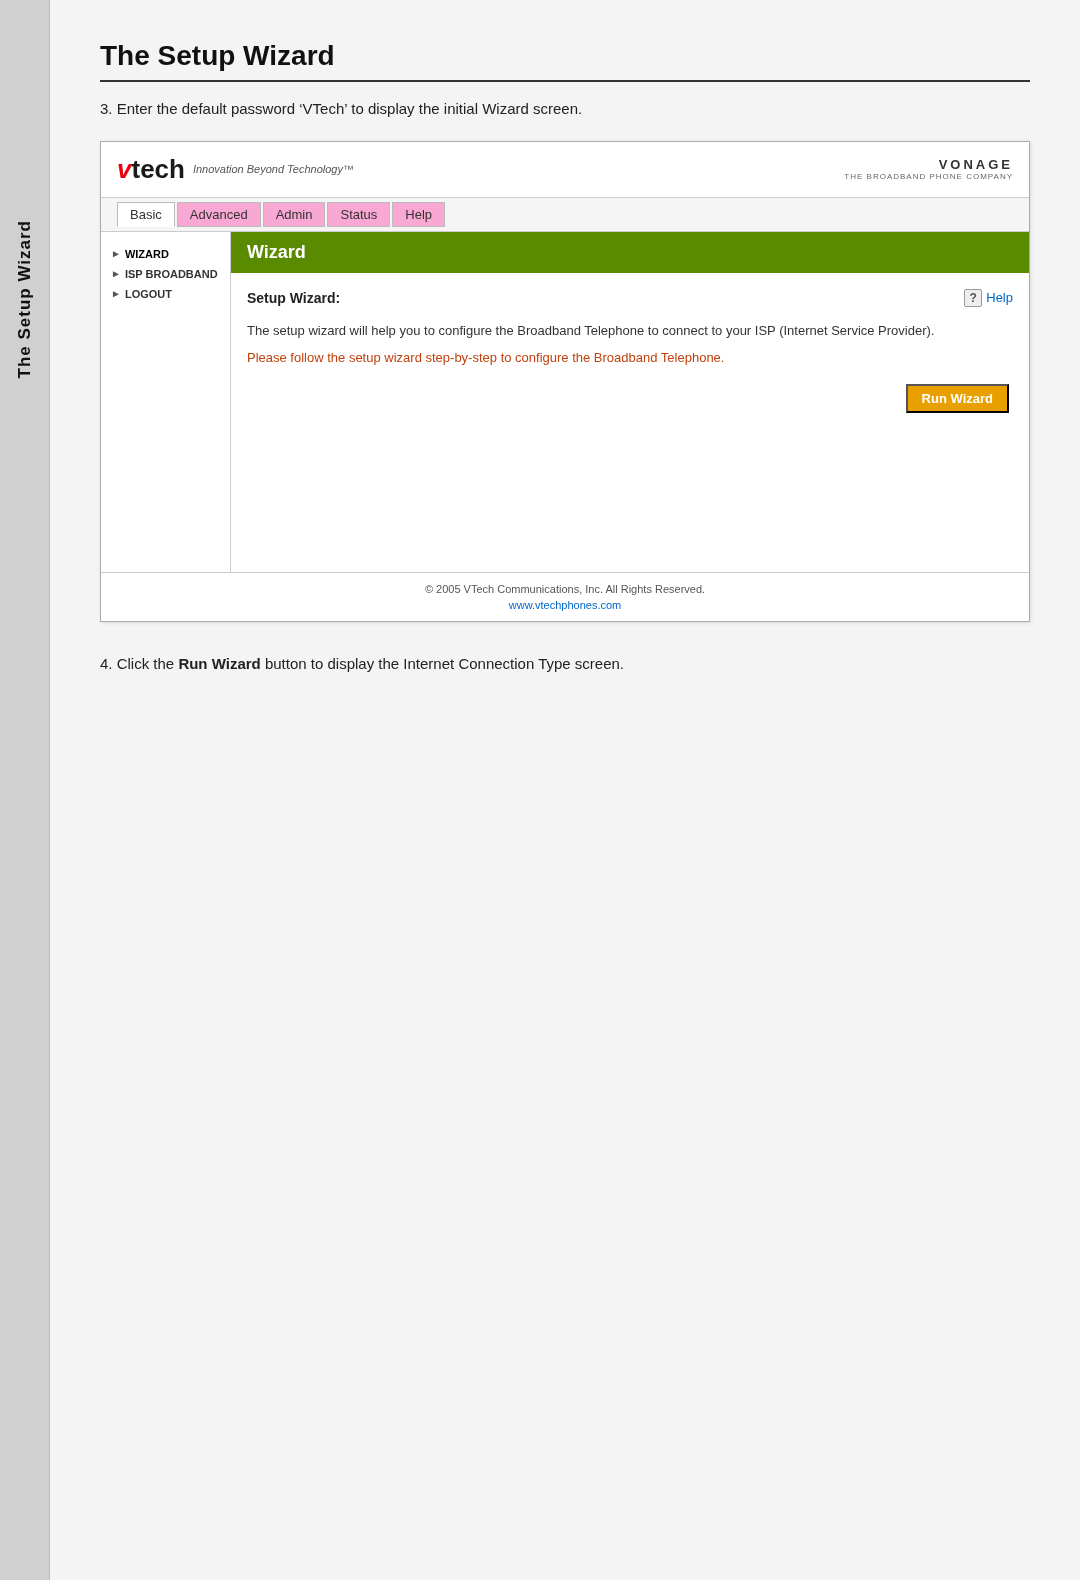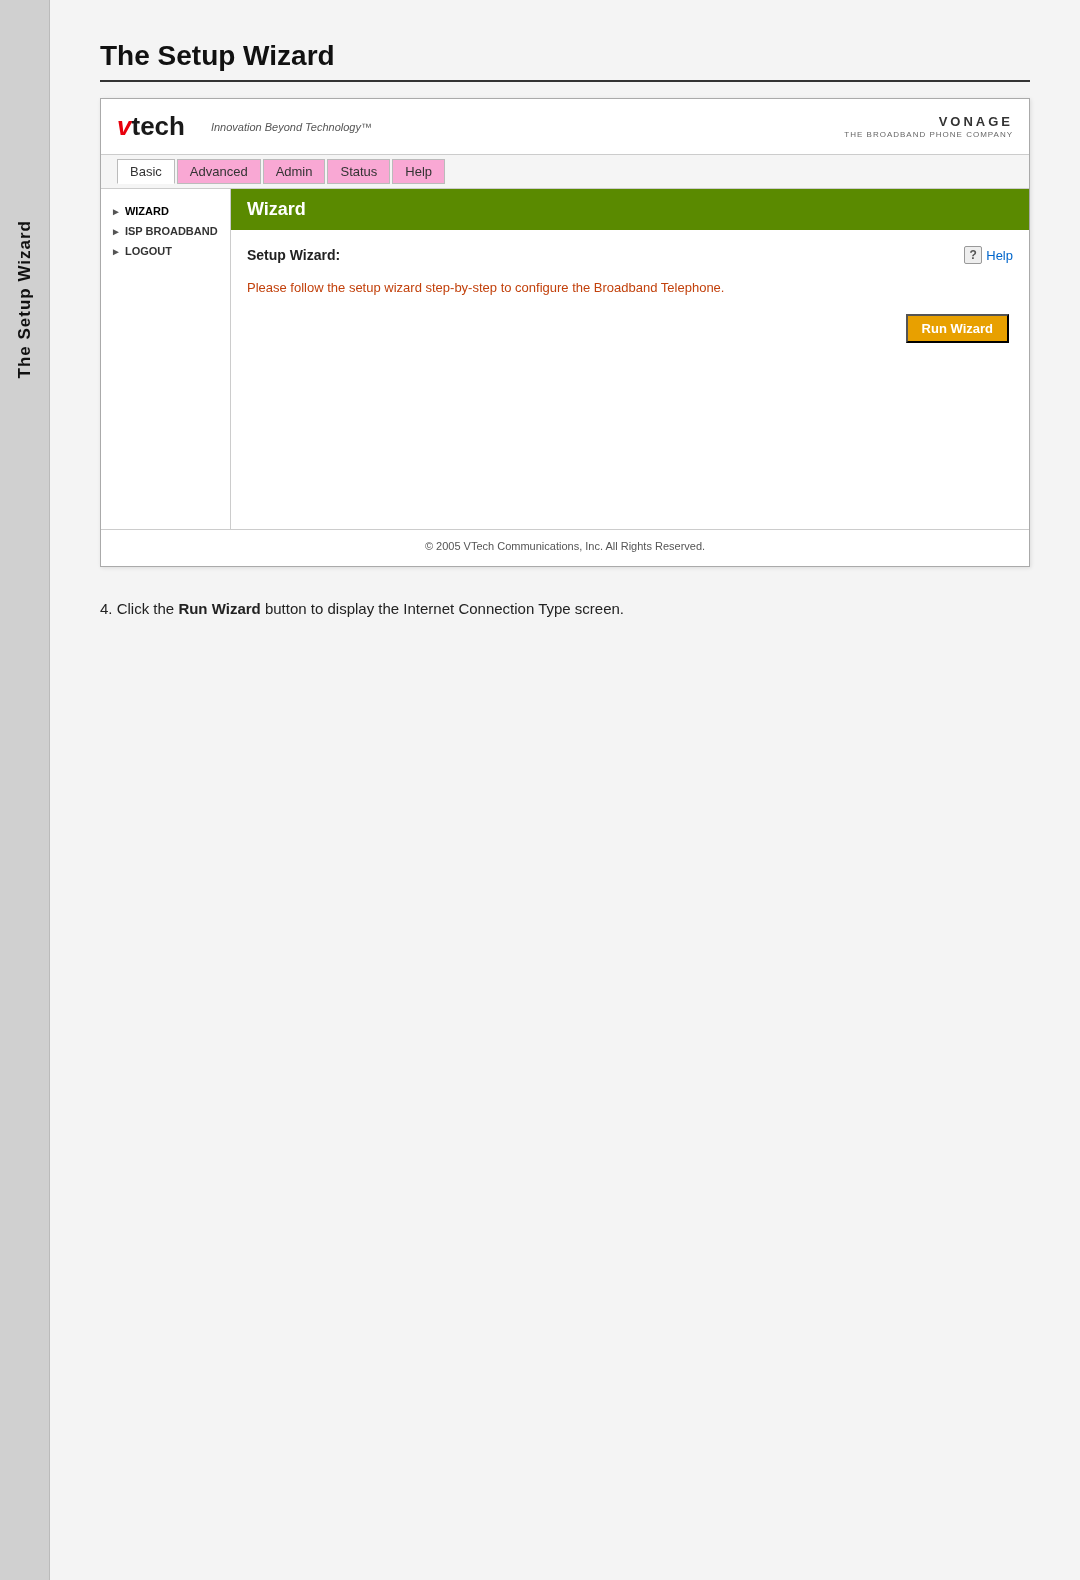--- a/index.html
+++ b/index.html
@@ -51,21 +51,21 @@
       align-items: center;
       justify-content: space-between;
       padding: 12px 16px;
       border-bottom: 1px solid #ccc;
       background: #fff;
     }
 
     .vtech-logo-area {
       display: flex;
       align-items: center;
-      gap: 26px;
+      gap: 8px;
     }
 
     .vtech-logo {
       font-size: 26px;
       font-weight: bold;
       color: #1a1a1a;
       font-family: Arial, sans-serif;
     }
 
     .vtech-logo span.v {
@@ -308,20 +308,21 @@
 <body>
 
 <div class="sidebar-wrapper">
   <div class="sidebar-vertical-text">The Setup Wizard</div>
 </div>
 
 <div class="main-content">
 
   <h1 class="page-title">The Setup Wizard</h1>
 
+  <p class="step-text">3.   Enter the default password ‘VTech’ to display the initial Wizard screen.</p>
 
   <div class="browser-frame">
 
     <div class="vtech-header">
       <div class="vtech-logo-area">
         <div class="vtech-logo">
           <span class="v"><em>v</em></span><span>tech</span>
         </div>
         <div class="vtech-tagline">Innovation Beyond Technology™</div>
       </div>
@@ -359,30 +360,32 @@
       <div class="main-panel">
         <div class="wizard-header">Wizard</div>
         <div class="wizard-content">
           <div class="wizard-content-header">
             <span class="setup-wizard-label">Setup Wizard:</span>
             <div class="help-area">
               <div class="help-icon">?</div>
               <span>Help</span>
             </div>
           </div>
+          <p class="wizard-desc">The setup wizard will help you to configure the Broadband Telephone to connect to your ISP (Internet Service Provider).</p>
           <p class="wizard-desc2">Please follow the setup wizard step-by-step to configure the Broadband Telephone.</p>
           <div class="clearfix">
             <button class="run-wizard-btn">Run Wizard</button>
           </div>
         </div>
       </div>
     </div>
 
     <div class="browser-footer">
       <div class="footer-copyright">© 2005 VTech Communications, Inc. All Rights Reserved.</div>
+      <div class="footer-url">www.vtechphones.com</div>
     </div>
 
   </div>
 
   <p class="step4-text">
     <span>4.   Click the </span><strong>Run Wizard</strong><span> button to display the Internet Connection Type screen.</span>
   </p>
 
 
 </div>

